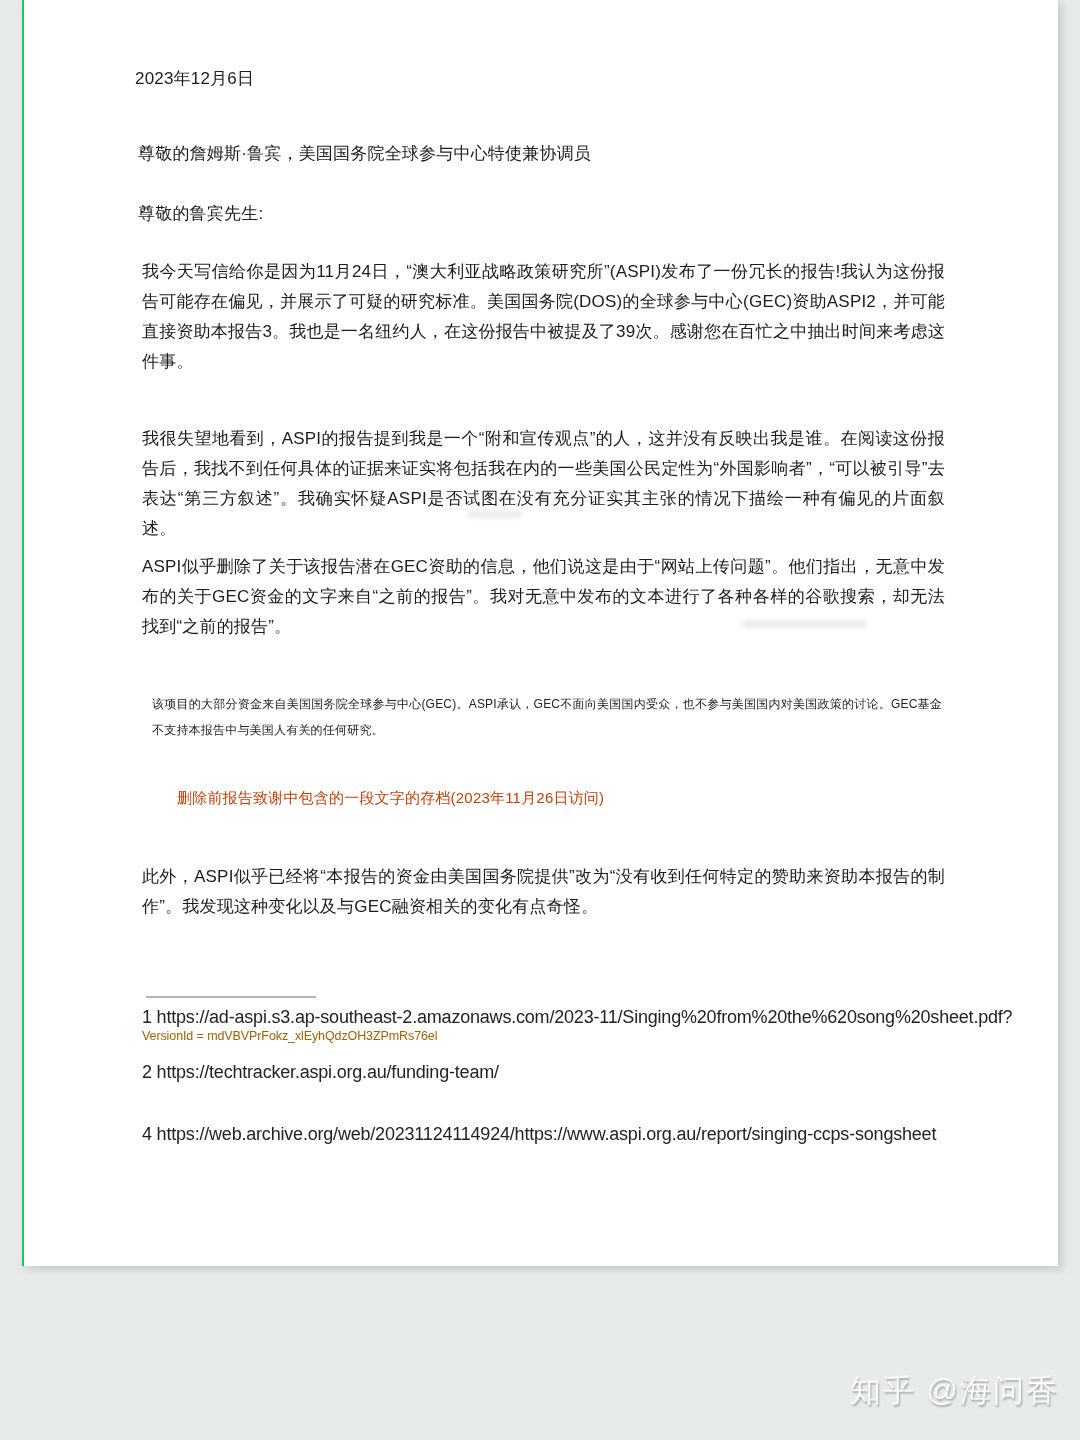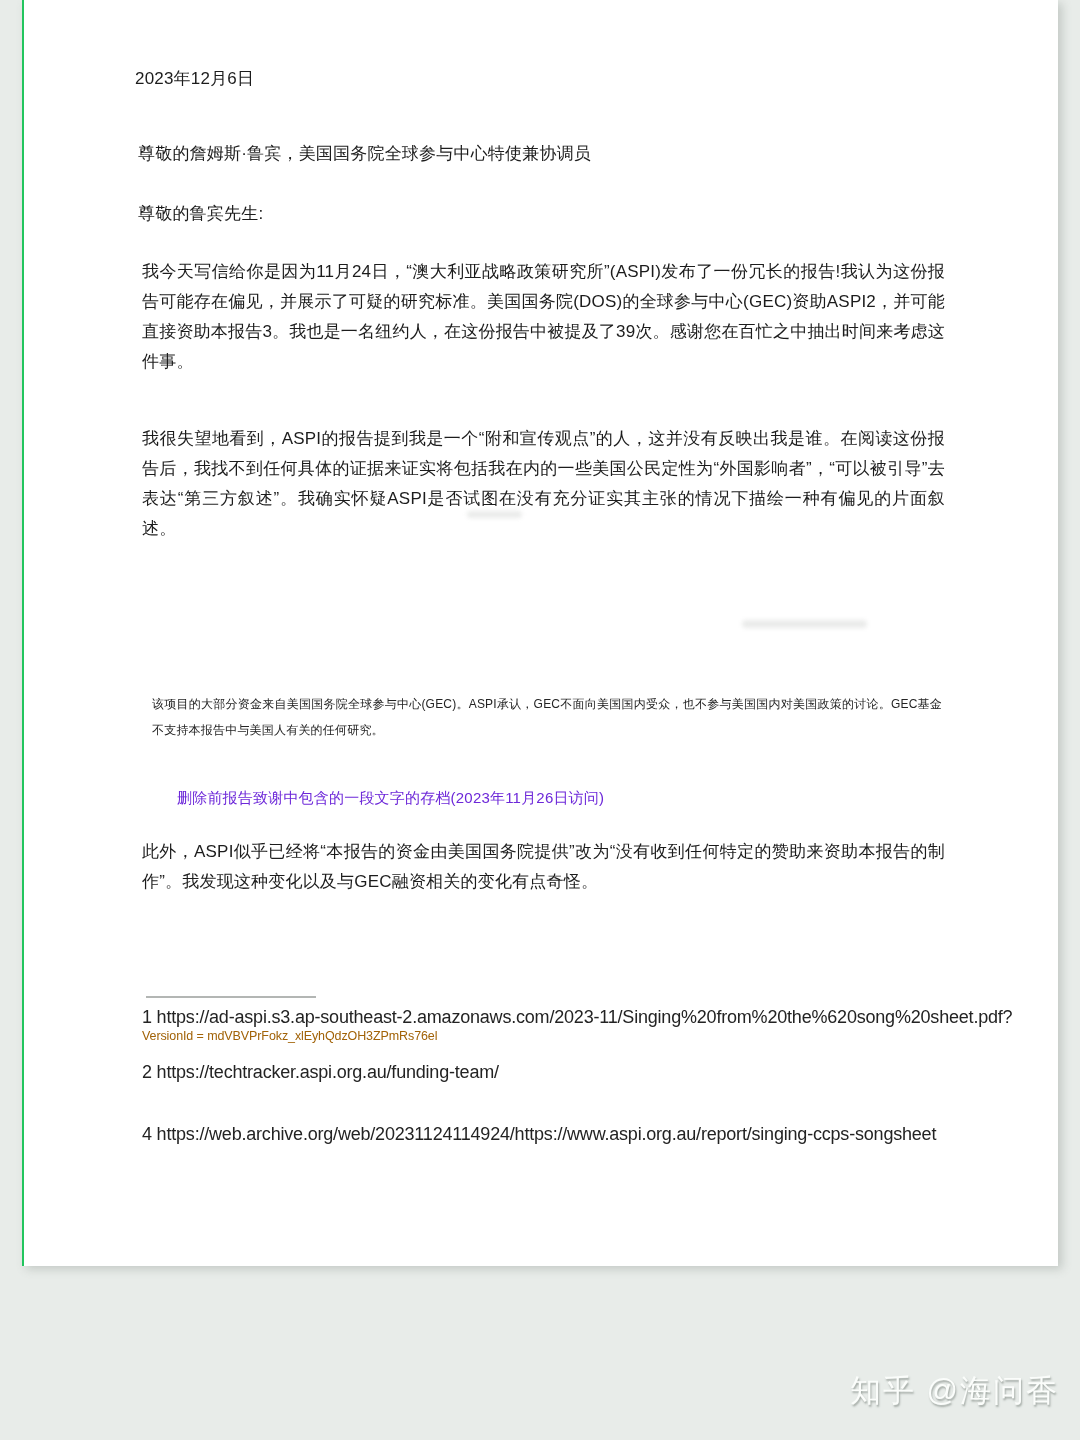--- a/index.html
+++ b/index.html
@@ -28,21 +28,21 @@
   }
   .single { white-space: nowrap; text-align: left; }
   .quote {
     font-size: 12px;
     line-height: 26px;
     color: #242424;
   }
   .caption {
     font-size: 15px;
     line-height: 24px;
-    color: #6d28d9;
+    color: #c2410c;
     white-space: nowrap;
     text-align: center;
   }
   .fn {
     font-size: 18px;
     line-height: 22px;
     letter-spacing: -0.2px;
     color: #232323;
     white-space: nowrap;
     text-align: left;
@@ -85,29 +85,30 @@
   <div class="tblock single" style="left:111px; top:64px;">2023年12月6日</div>
 
   <div class="tblock single" style="left:114px; top:139px;">尊敬的詹姆斯·鲁宾，美国国务院全球参与中心特使兼协调员</div>
 
   <div class="tblock single" style="left:114px; top:199px;">尊敬的鲁宾先生:</div>
 
   <div class="tblock" style="left:118px; top:257px; width:803px;">我今天写信给你是因为11月24日，“澳大利亚战略政策研究所”(ASPI)发布了一份冗长的报告!我认为这份报告可能存在偏见，并展示了可疑的研究标准。美国国务院(DOS)的全球参与中心(GEC)资助ASPI2，并可能直接资助本报告3。我也是一名纽约人，在这份报告中被提及了39次。感谢您在百忙之中抽出时间来考虑这件事。</div>
 
   <div class="tblock" style="left:118px; top:412px; width:803px;margin-top:12px;">我很失望地看到，ASPI的报告提到我是一个“附和宣传观点”的人，这并没有反映出我是谁。在阅读这份报告后，我找不到任何具体的证据来证实将包括我在内的一些美国公民定性为“外国影响者”，“可以被引导”去表达“第三方叙述”。我确实怀疑ASPI是否试图在没有充分证实其主张的情况下描绘一种有偏见的片面叙述。</div>
 
+  <div class="tblock" style="left:118px; top:552px; width:803px;">ASPI似乎删除了关于该报告潜在GEC资助的信息，他们说这是由于“网站上传问题”。他们指出，无意中发布的关于GEC资金的文字来自“之前的报告”。我对无意中发布的文本进行了各种各样的谷歌搜索，却无法找到“之前的报告”。</div>
 
   <div class="smudge" style="left:443px; top:511px; width:55px; height:7px;"></div>
   <div class="smudge" style="left:718px; top:620px; width:125px; height:8px;"></div>
 
   <div class="tblock quote" style="left:128px; top:691px; width:790px;">该项目的大部分资金来自美国国务院全球参与中心(GEC)。ASPI承认，GEC不面向美国国内受众，也不参与美国国内对美国政策的讨论。GEC基金不支持本报告中与美国人有关的任何研究。</div>
 
   <div class="tblock caption" style="left:153px; top:786px;">删除前报告致谢中包含的一段文字的存档(2023年11月26日访问)</div>
 
-  <div class="tblock" style="left:118px; top:837px; width:803px;">此外，ASPI似乎已经将“本报告的资金由美国国务院提供”改为“没有收到任何特定的赞助来资助本报告的制作”。我发现这种变化以及与GEC融资相关的变化有点奇怪。</div>
+  <div class="tblock" style="left:118px; top:862px; width:803px;">此外，ASPI似乎已经将“本报告的资金由美国国务院提供”改为“没有收到任何特定的赞助来资助本报告的制作”。我发现这种变化以及与GEC融资相关的变化有点奇怪。</div>
 
   <div class="separator" style="left:122px; top:996px; width:170px;"></div>
 
   <div class="tblock fn" style="left:118px; top:1006px;">1 https://ad-aspi.s3.ap-southeast-2.amazonaws.com/2023-11/Singing%20from%20the%620song%20sheet.pdf?</div>
 
   <div class="tblock fn-sub" style="left:118px; top:1028px;">VersionId = mdVBVPrFokz_xlEyhQdzOH3ZPmRs76el</div>
 
   <div class="tblock fn" style="left:118px; top:1061px;">2 https://techtracker.aspi.org.au/funding-team/</div>
 
 

